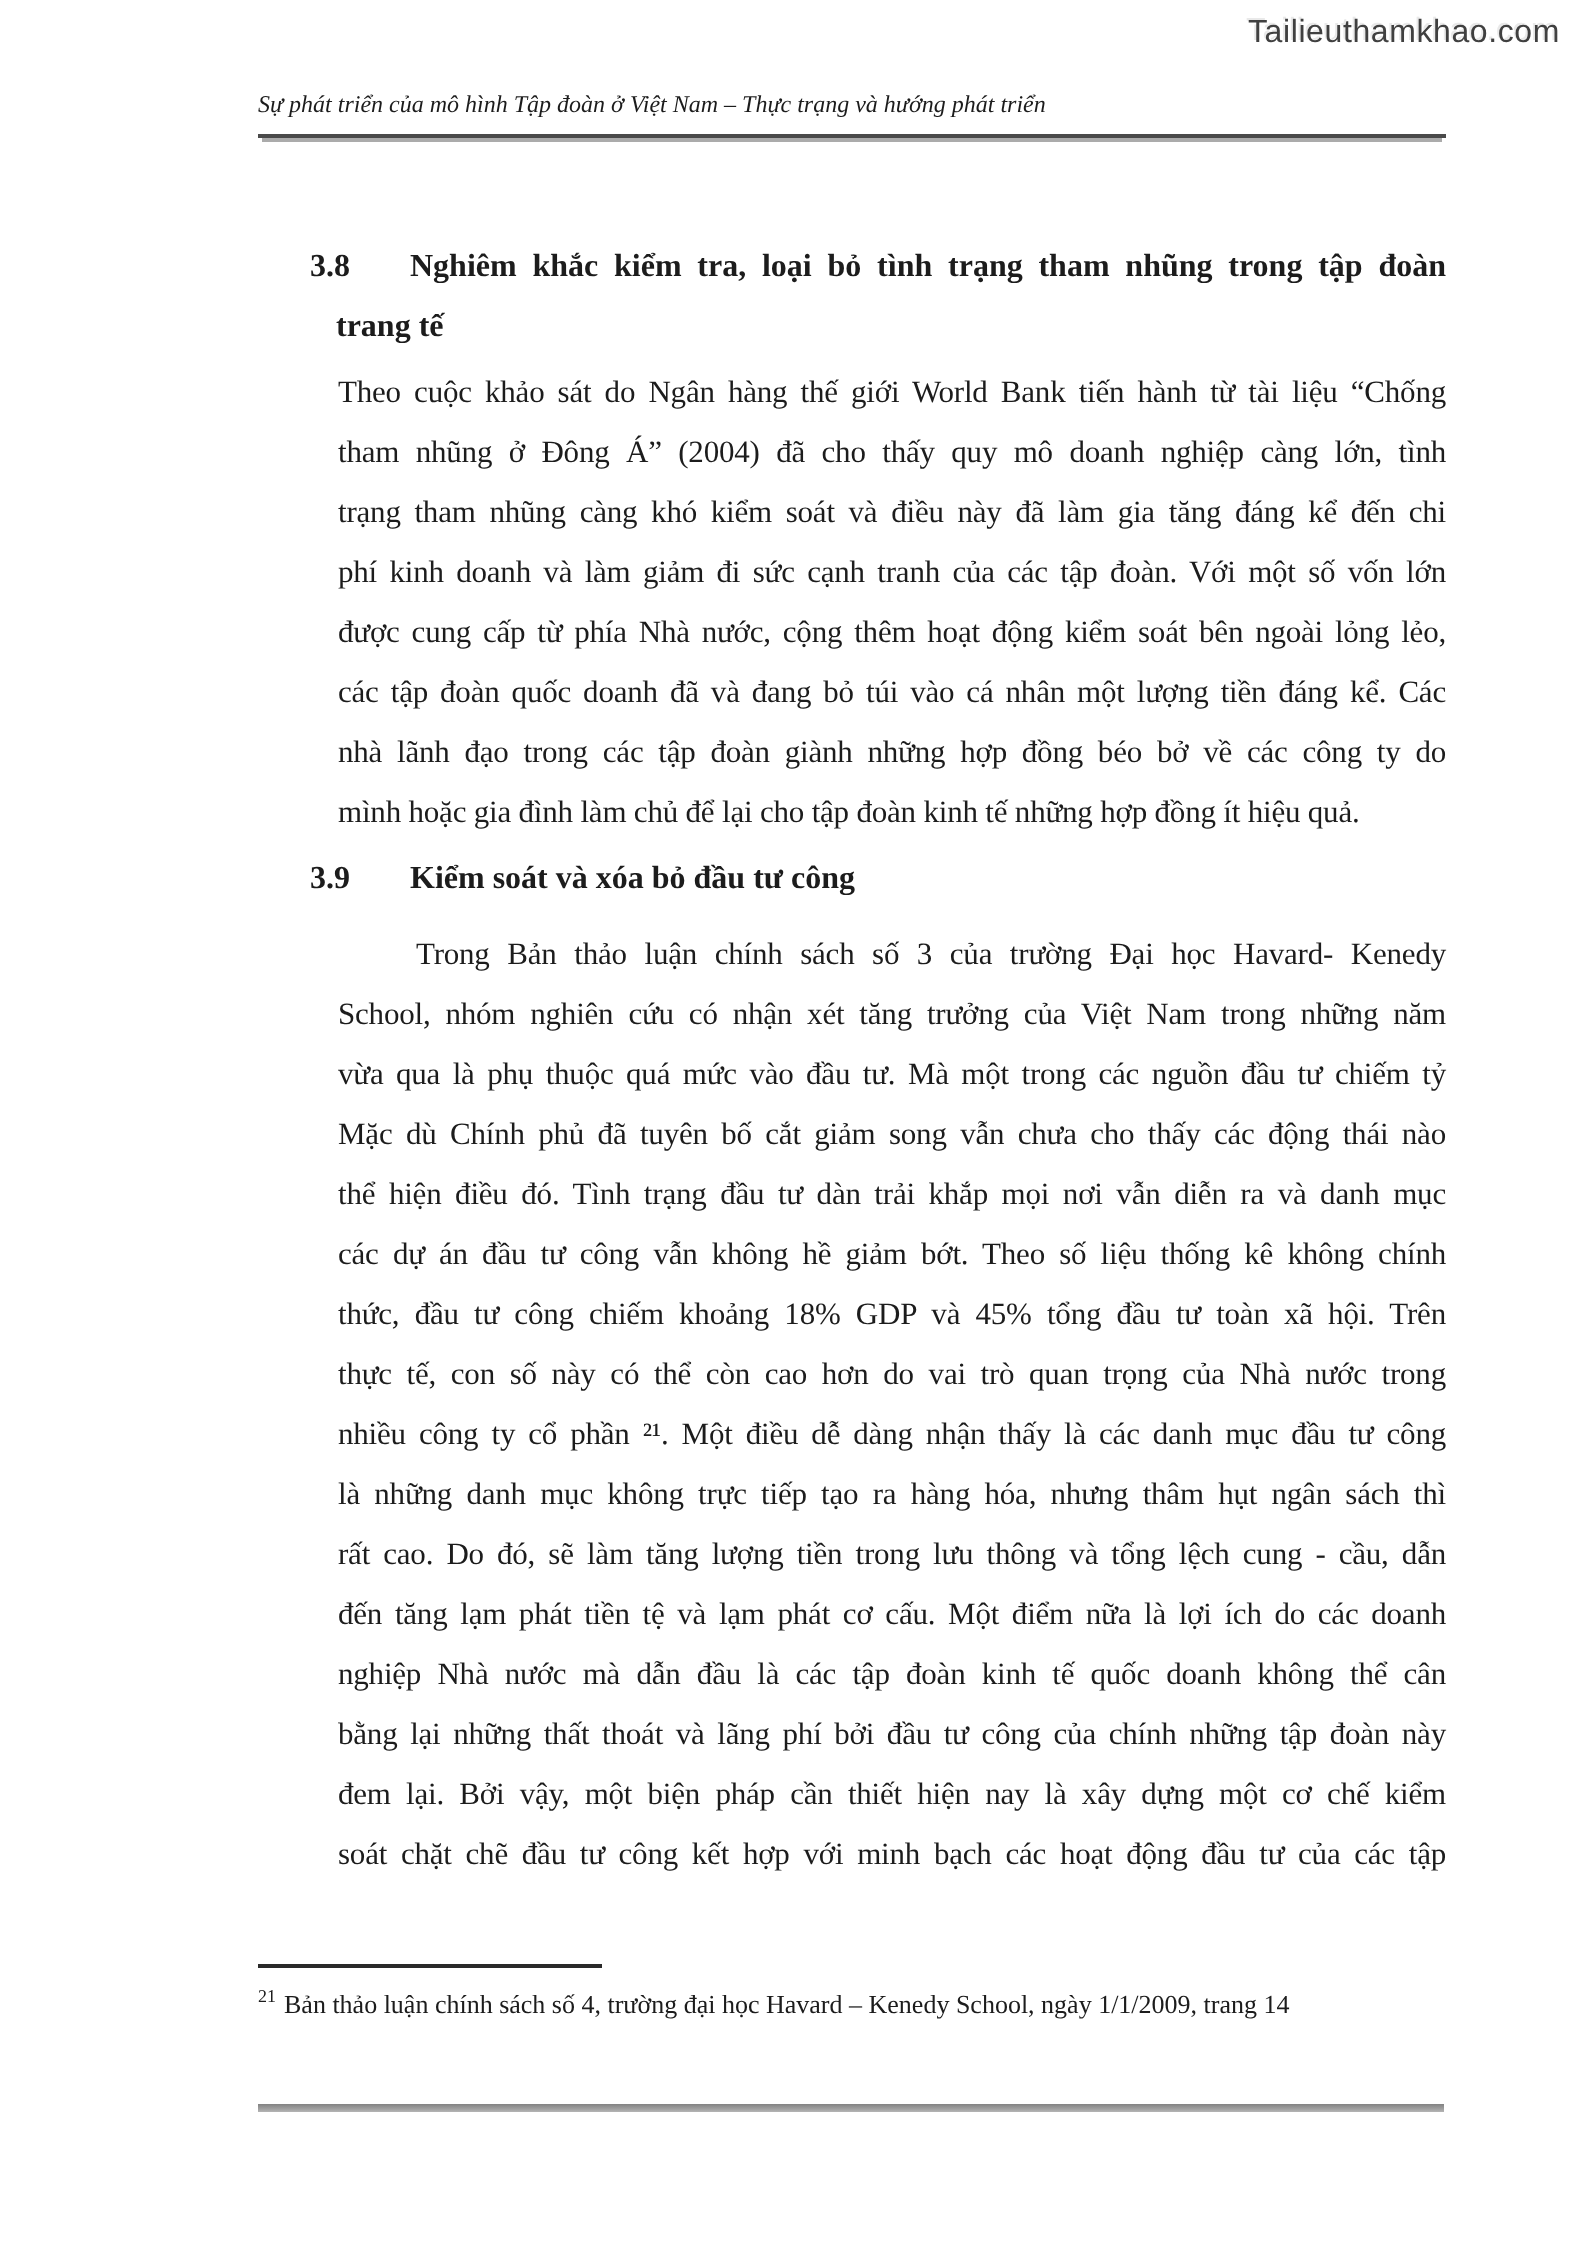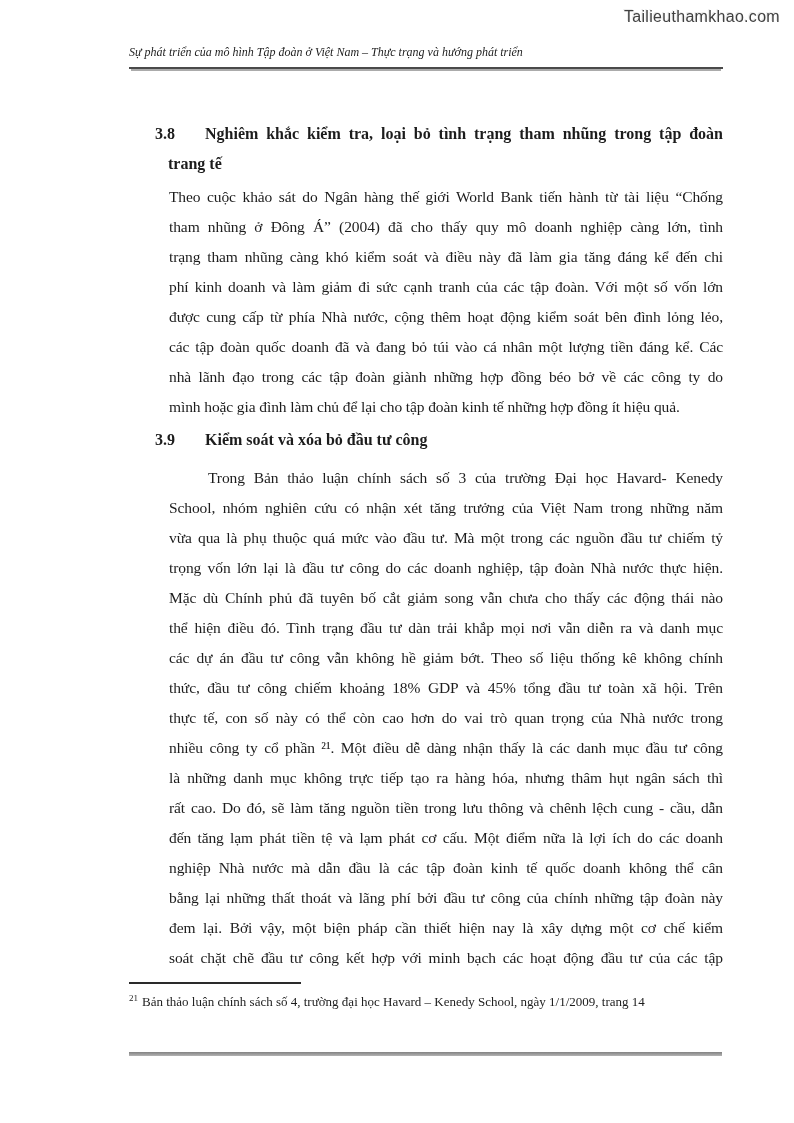--- a/index.html
+++ b/index.html
@@ -141,43 +141,42 @@
   <div class="heading h38">
     <div class="h-line just"><span class="h-num">3.8</span><span class="h-text">Nghiêm khắc kiểm tra, loại bỏ tình trạng tham nhũng trong tập đoàn</span></div>
     <div class="h-line h-cont">trang tế</div>
   </div>
 
   <div class="para p1">
       <div class="text-line">Theo cuộc khảo sát do Ngân hàng thế giới World Bank tiến hành từ tài liệu “Chống</div>
       <div class="text-line">tham nhũng ở Đông Á” (2004) đã cho thấy quy mô doanh nghiệp càng lớn, tình</div>
       <div class="text-line">trạng tham nhũng càng khó kiểm soát và điều này đã làm gia tăng đáng kể đến chi</div>
       <div class="text-line">phí kinh doanh và làm giảm đi sức cạnh tranh của các tập đoàn. Với một số vốn lớn</div>
-      <div class="text-line">được cung cấp từ phía Nhà nước, cộng thêm hoạt động kiểm soát bên đình lỏng lẻo,</div>
+      <div class="text-line">được cung cấp từ phía Nhà nước, cộng thêm hoạt động kiểm soát bên ngoài lỏng lẻo,</div>
       <div class="text-line">các tập đoàn quốc doanh đã và đang bỏ túi vào cá nhân một lượng tiền đáng kể. Các</div>
       <div class="text-line">nhà lãnh đạo trong các tập đoàn giành những hợp đồng béo bở về các công ty do</div>
       <div class="text-line last-left">mình hoặc gia đình làm chủ để lại cho tập đoàn kinh tế những hợp đồng ít hiệu quả.</div>
     </div>
 
   <div class="heading h39">
     <div class="h-line"><span class="h-num">3.9</span><span class="h-text">Kiểm soát và xóa bỏ đầu tư công</span></div>
   </div>
 
   <div class="para p2">
       <div class="text-line indent-first">Trong Bản thảo luận chính sách số 3 của trường Đại học Havard- Kenedy</div>
       <div class="text-line">School, nhóm nghiên cứu có nhận xét tăng trưởng của Việt Nam trong những năm</div>
       <div class="text-line">vừa qua là phụ thuộc quá mức vào đầu tư. Mà một trong các nguồn đầu tư chiếm tỷ</div>
-      <div class="text-line">trọng vốn lớn lại là đầu tư công do các doanh nghiệp, tập đoàn Nhà nước thực hiện.</div>
       <div class="text-line">Mặc dù Chính phủ đã tuyên bố cắt giảm song vẫn chưa cho thấy các động thái nào</div>
       <div class="text-line">thể hiện điều đó. Tình trạng đầu tư dàn trải khắp mọi nơi vẫn diễn ra và danh mục</div>
       <div class="text-line">các dự án đầu tư công vẫn không hề giảm bớt. Theo số liệu thống kê không chính</div>
       <div class="text-line">thức, đầu tư công chiếm khoảng 18% GDP và 45% tổng đầu tư toàn xã hội. Trên</div>
       <div class="text-line">thực tế, con số này có thể còn cao hơn do vai trò quan trọng của Nhà nước trong</div>
       <div class="text-line">nhiều công ty cổ phần ²¹. Một điều dễ dàng nhận thấy là các danh mục đầu tư công</div>
       <div class="text-line">là những danh mục không trực tiếp tạo ra hàng hóa, nhưng thâm hụt ngân sách thì</div>
-      <div class="text-line">rất cao. Do đó, sẽ làm tăng nguồn tiền trong lưu thông và chênh lệch cung - cầu, dẫn</div>
+      <div class="text-line">rất cao. Do đó, sẽ làm tăng lượng tiền trong lưu thông và tổng lệch cung - cầu, dẫn</div>
       <div class="text-line">đến tăng lạm phát tiền tệ và lạm phát cơ cấu. Một điểm nữa là lợi ích do các doanh</div>
       <div class="text-line">nghiệp Nhà nước mà dẫn đầu là các tập đoàn kinh tế quốc doanh không thể cân</div>
       <div class="text-line">bằng lại những thất thoát và lãng phí bởi đầu tư công của chính những tập đoàn này</div>
       <div class="text-line">đem lại. Bởi vậy, một biện pháp cần thiết hiện nay là xây dựng một cơ chế kiểm</div>
       <div class="text-line">soát chặt chẽ đầu tư công kết hợp với minh bạch các hoạt động đầu tư của các tập</div>
     </div>
 
   <div class="footnote">
     <div class="footnote-rule"></div>
     <div class="footnote-line"><sup class="fn-marker">21</sup><span class="fn-text">Bản thảo luận chính sách số 4, trường đại học Havard – Kenedy School, ngày 1/1/2009, trang 14</span></div>

